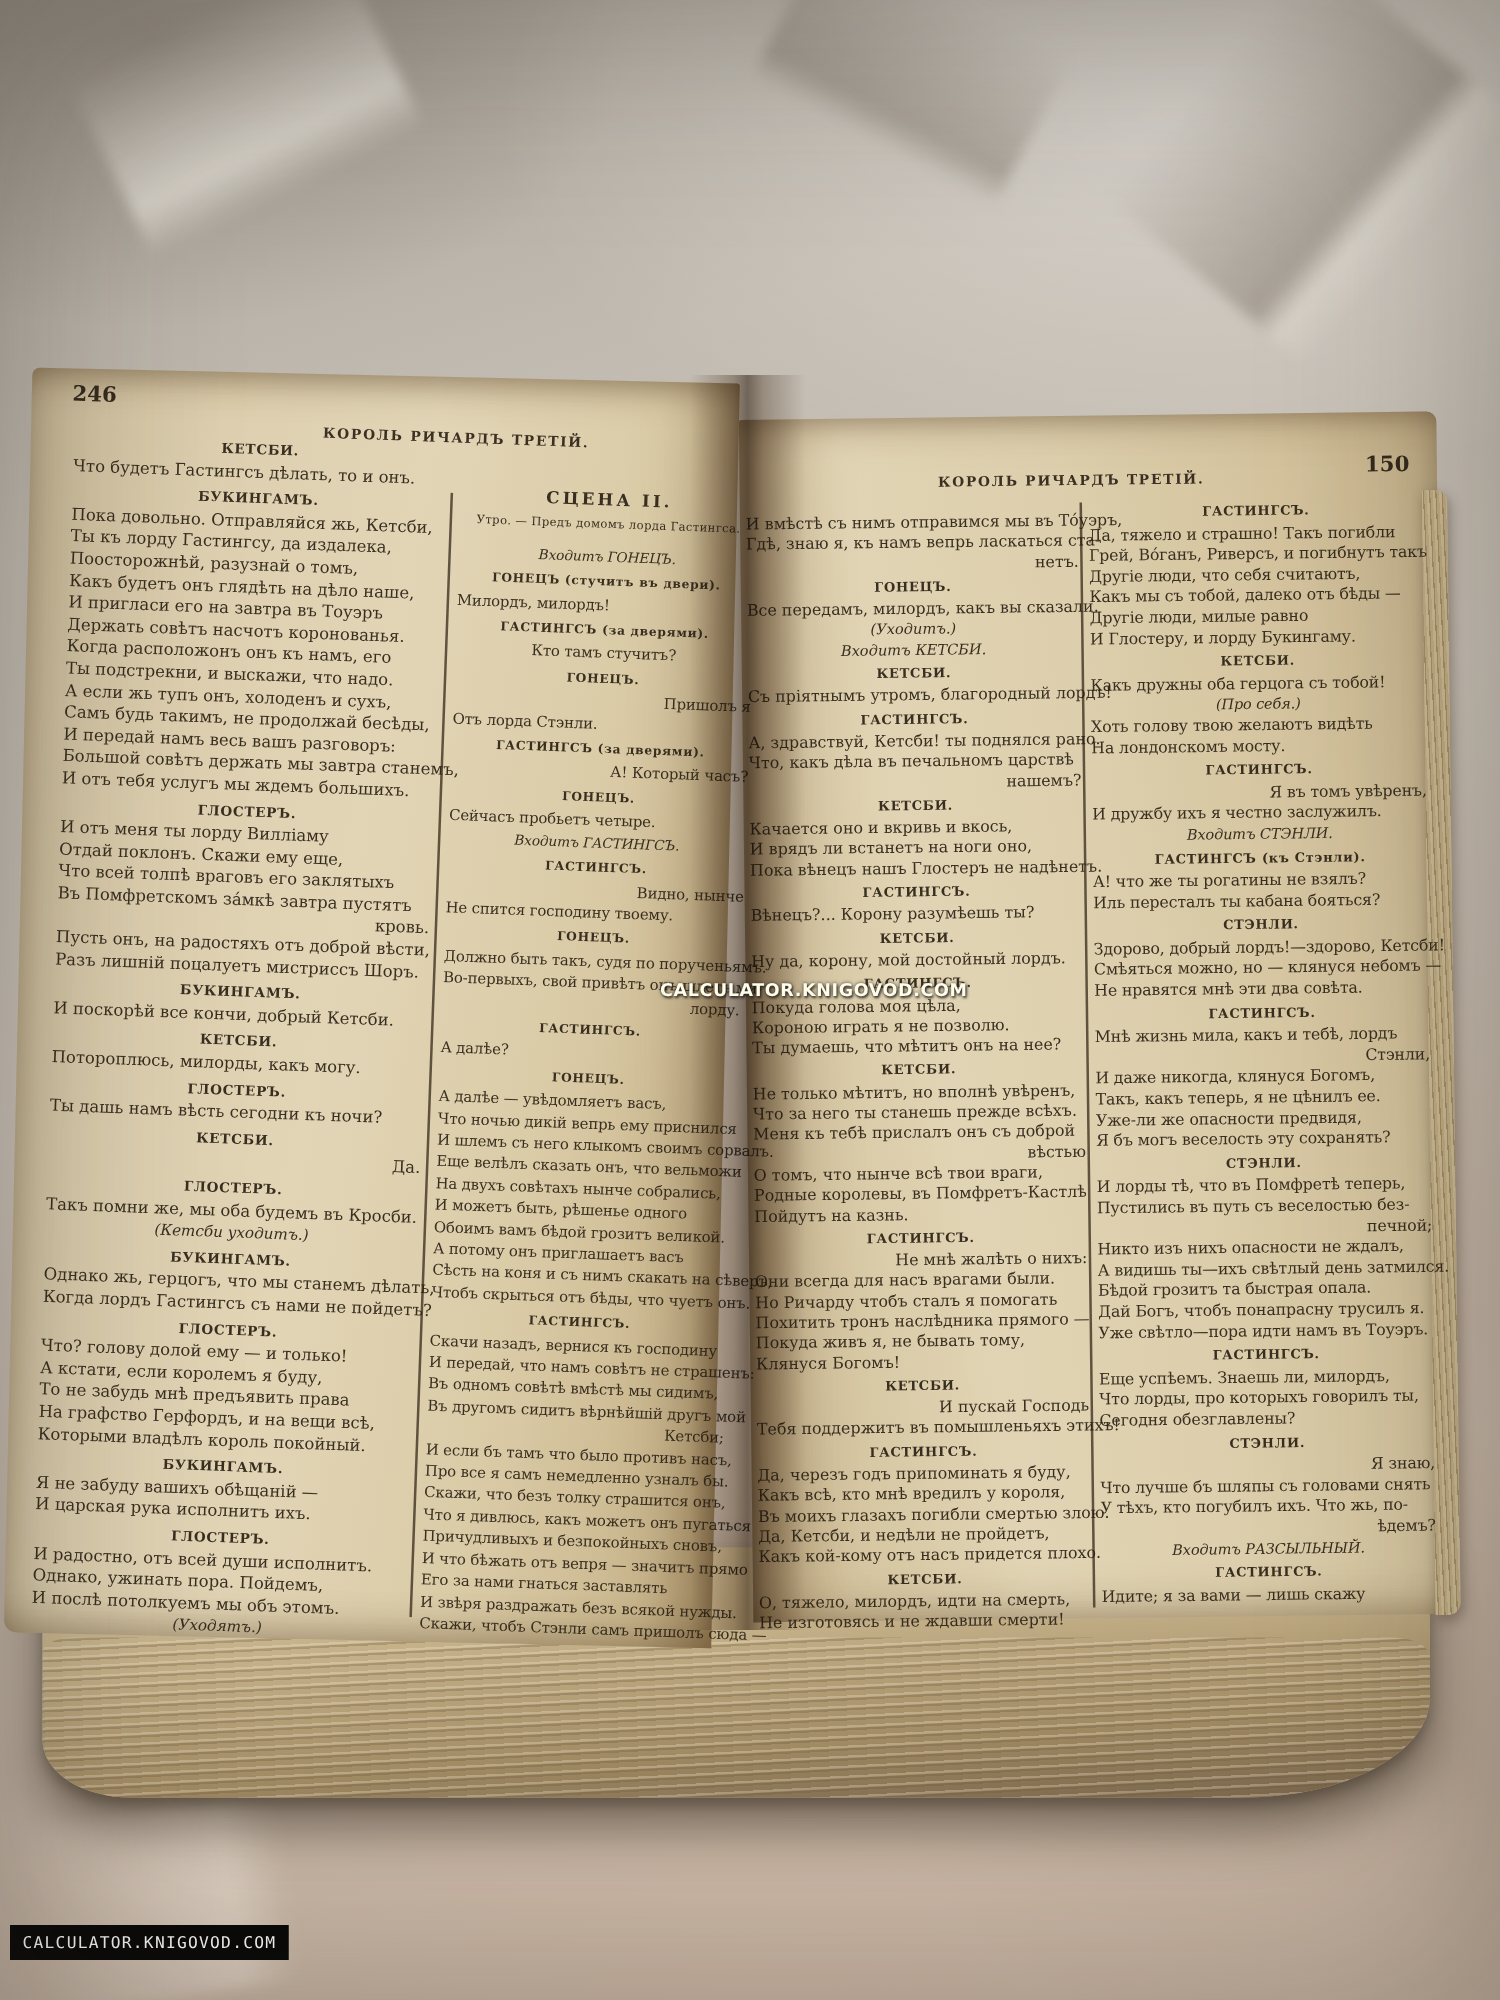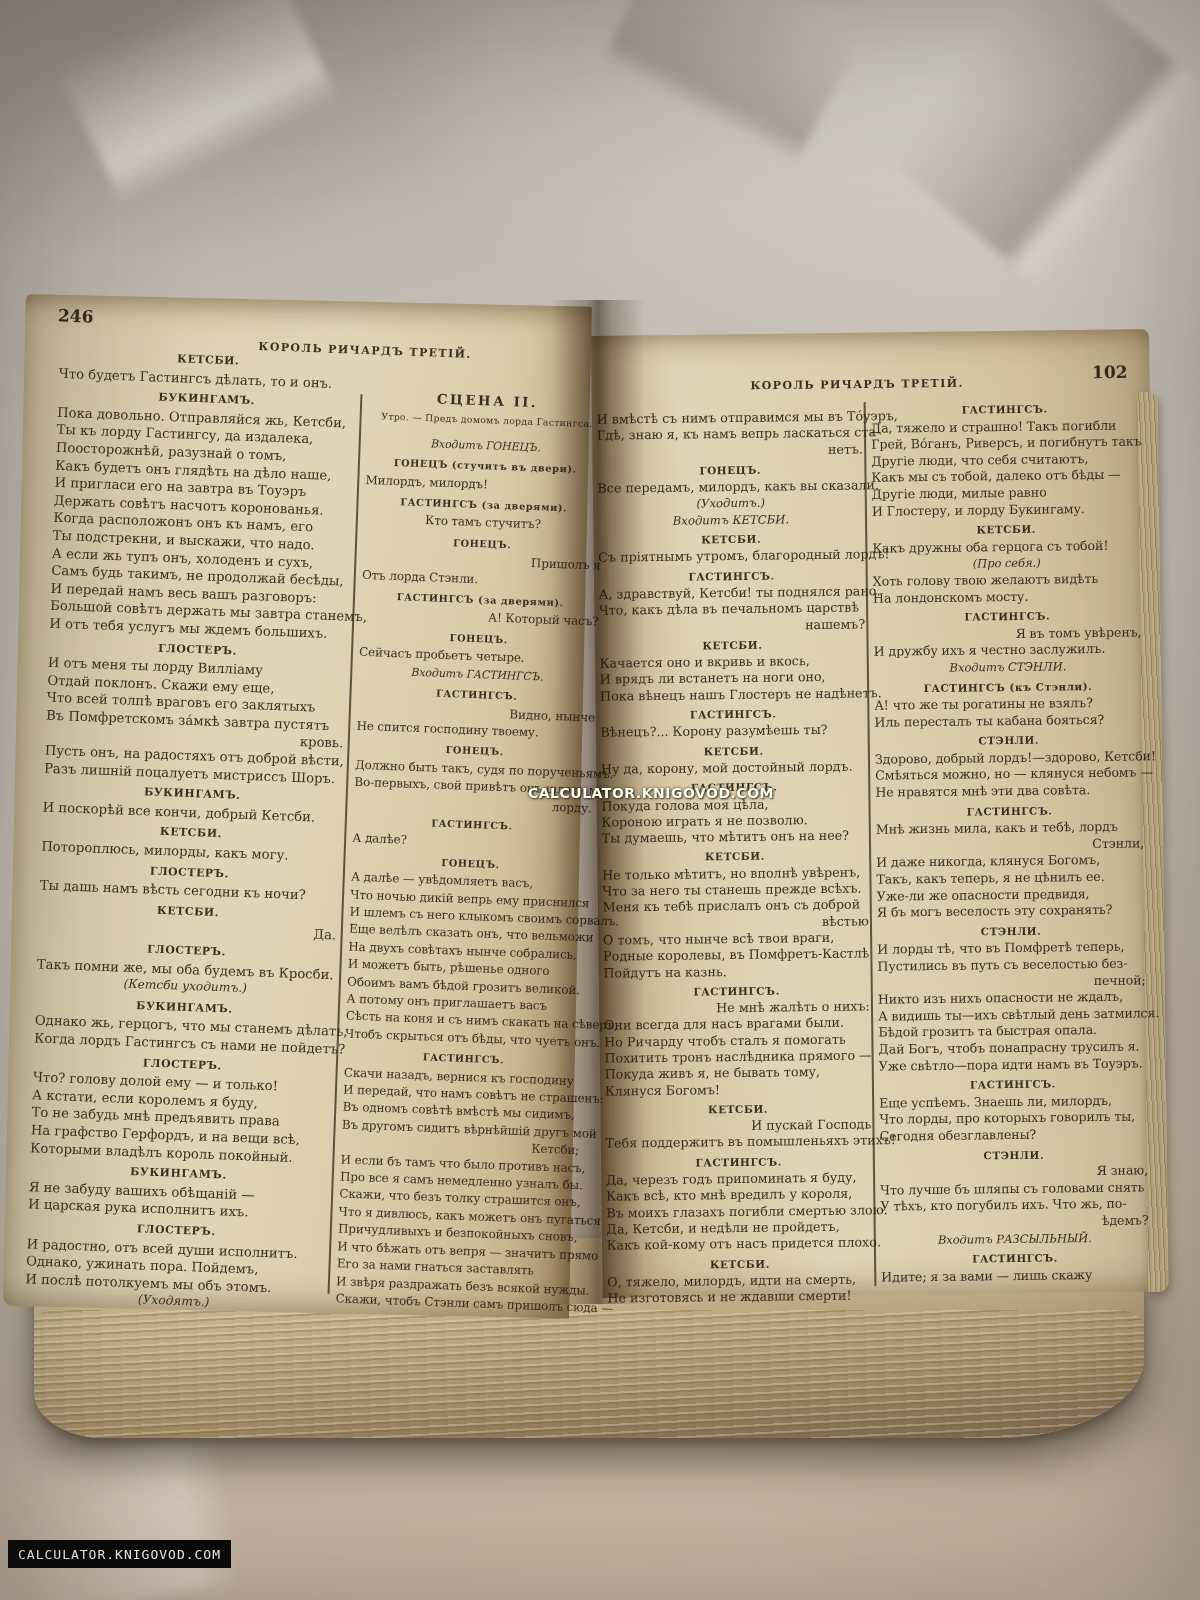--- a/index.html
+++ b/index.html
@@ -99,21 +99,21 @@
 
 <div id="page-stack"></div>
 <div class="page" id="left-page"></div>
 <div class="page" id="right-page"></div>
 <div id="fore-edge"></div>
 
 <div class="pagenum" id="pn-246">246</div>
 <div class="running" id="rh-left">КОРОЛЬ РИЧАРДЪ ТРЕТІЙ.</div>
 <div class="rule" id="rule-left"></div>
 
-<div class="pagenum" id="pn-247">102</div>
+<div class="pagenum" id="pn-247">150</div>
 <div class="running" id="rh-right">КОРОЛЬ РИЧАРДЪ ТРЕТІЙ.</div>
 <div class="rule" id="rule-right"></div>
 
 <div class="col" id="col1">
     <div class="it-sp">КЕТСБИ.</div>
     <div class="it-ln">Что будетъ Гастингсъ дѣлать, то и онъ.</div>
     <div class="it-sp">БУКИНГАМЪ.</div>
     <div class="it-ln">Пока довольно. Отправляйся жь, Кетсби,</div>
     <div class="it-ln">Ты къ лорду Гастингсу, да издалека,</div>
     <div class="it-ln">Поосторожнѣй, разузнай о томъ,</div>

